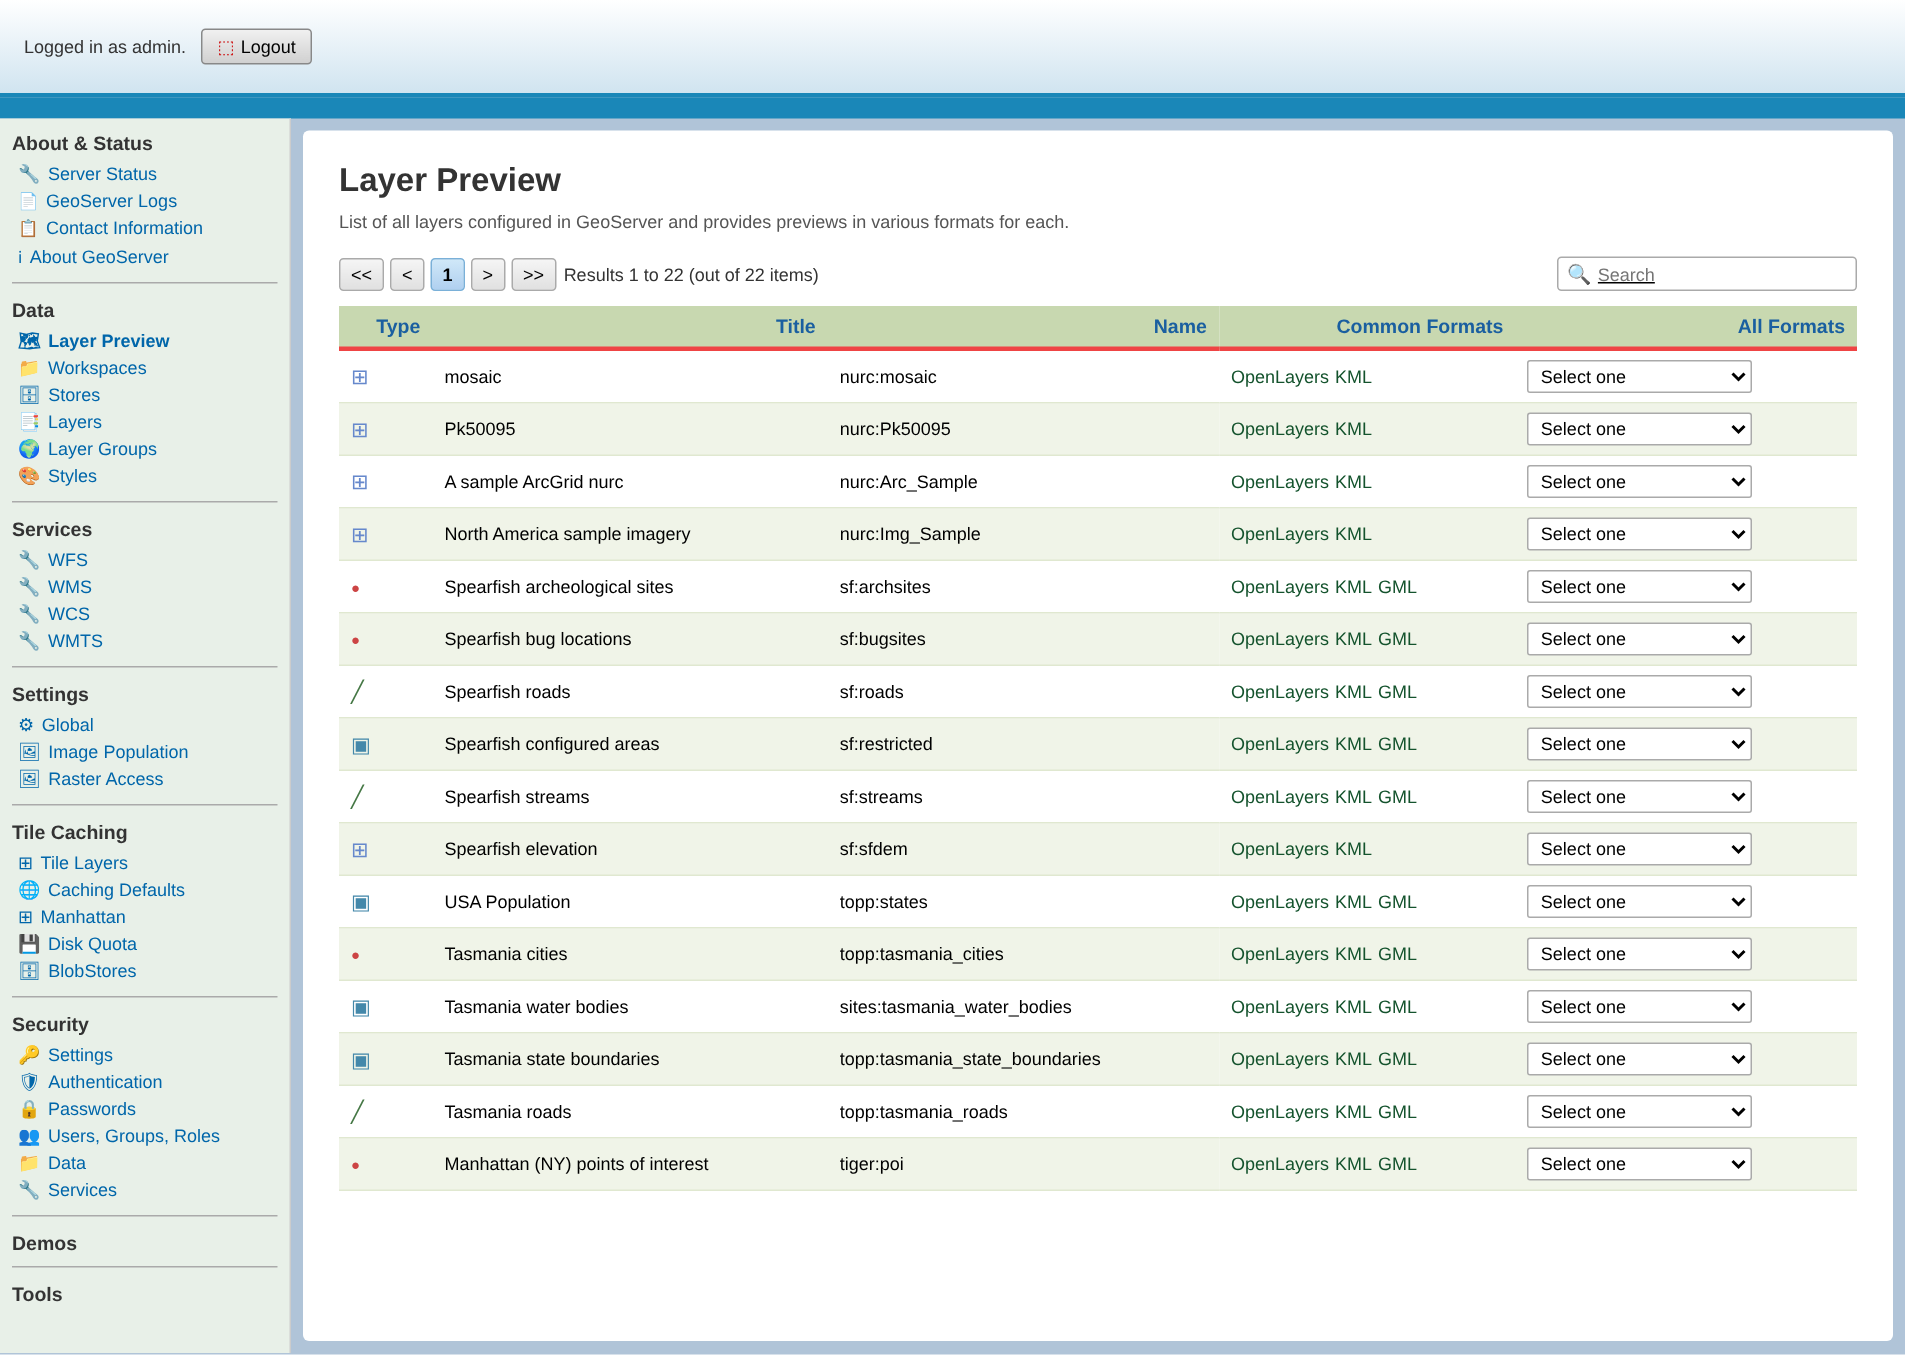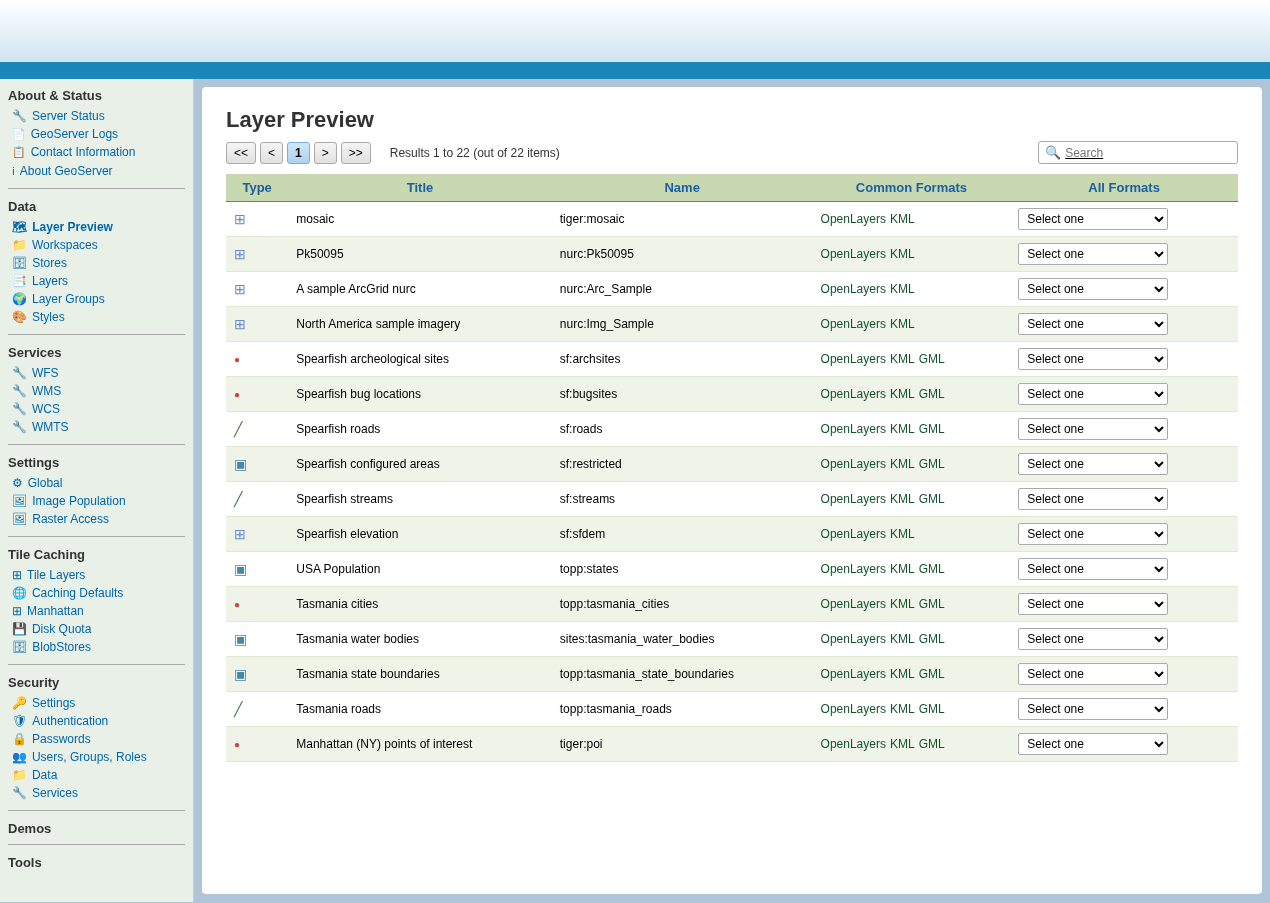--- a/index.html
+++ b/index.html
@@ -114,21 +114,21 @@
       border-radius: 3px;
       padding: 3px 7px;
       cursor: pointer;
       font-size: 12px;
     }
     .pager-btn.current {
       background: linear-gradient(to bottom, #d0e8f8, #b0d0f0);
       border-color: #7ab0d8;
       font-weight: bold;
     }
-    #results-count { font-size: 12px; color: #333; margin: 0 15px; }
+    #results-count { font-size: 12px; color: #333; margin: 0 1px; }
     #search-box {
       margin-left: auto;
       display: flex;
       align-items: center;
       border: 1px solid #aaa;
       border-radius: 3px;
       padding: 3px 6px;
       background: white;
       width: 200px;
     }
@@ -143,24 +143,24 @@
     
     #layers-table {
       width: 100%;
       border-collapse: collapse;
     }
     #layers-table thead tr {
       background: #c8d8b0;
     }
     #layers-table thead th {
       padding: 6px 8px;
-      text-align: center;
+      text-align: right;
       font-size: 13px;
       color: #1a5fa0;
-      border-bottom: 1px solid #ef4444;
+      border-bottom: 3px solid #ef4444;
     }
     #layers-table tbody tr:nth-child(even) {
       background: #f0f4e8;
     }
     #layers-table tbody tr:nth-child(odd) {
       background: white;
     }
     #layers-table td {
       padding: 6px 8px;
       font-size: 12px;
@@ -179,20 +179,27 @@
       padding: 2px 4px;
       border: 1px solid #aaa;
       border-radius: 2px;
       background: white;
     }
   </style>
 </head>
 <body>
 
 <div id="header">
+  <div id="auth-area">
+    <span>Logged in as admin.</span>
+    <button id="logout-btn">
+      <span style="color:#c00;">⬚</span>
+      <span>Logout</span>
+    </button>
+  </div>
 </div>
 <div id="blue-bar"></div>
 
 <div id="main-layout">
 
   <div id="sidebar">
 
     <div class="sidebar-section-title">About &amp; Status</div>
     <a class="sidebar-item">
       <span style="color:#4488cc;">🔧</span>
@@ -331,20 +338,21 @@
 
     <div class="sidebar-section-title">Demos</div>
     <hr class="sidebar-divider">
     <div class="sidebar-section-title">Tools</div>
 
   </div>
 
   <div id="content">
 
     <div id="page-title">Layer Preview</div>
+    <div id="page-desc">List of all layers configured in GeoServer and provides previews in various formats for each.</div>
 
     <div id="toolbar">
       <button class="pager-btn">&lt;&lt;</button>
       <button class="pager-btn">&lt;</button>
       <button class="pager-btn current">1</button>
       <button class="pager-btn">&gt;</button>
       <button class="pager-btn">&gt;&gt;</button>
       <span id="results-count">Results 1 to 22 (out of 22 items)</span>
       <div id="search-box">
         <span style="color:#888; margin-right:4px;">🔍</span>
@@ -359,21 +367,21 @@
           <th>Title</th>
           <th>Name</th>
           <th>Common Formats</th>
           <th>All Formats</th>
         </tr>
       </thead>
       <tbody id="table-body">
       <tr>
             <td><span style="color:#6688cc;font-size:14px;">⊞</span></td>
             <td>mosaic</td>
-            <td>tiger:mosaic</td>
+            <td>nurc:mosaic</td>
             <td><a class="format-link">OpenLayers</a><a class="format-link">KML</a></td>
             <td><select class="all-formats-select"><option>Select one</option></select></td>
           </tr>
           <tr>
             <td><span style="color:#6688cc;font-size:14px;">⊞</span></td>
             <td>Pk50095</td>
             <td>nurc:Pk50095</td>
             <td><a class="format-link">OpenLayers</a><a class="format-link">KML</a></td>
             <td><select class="all-formats-select"><option>Select one</option></select></td>
           </tr>

